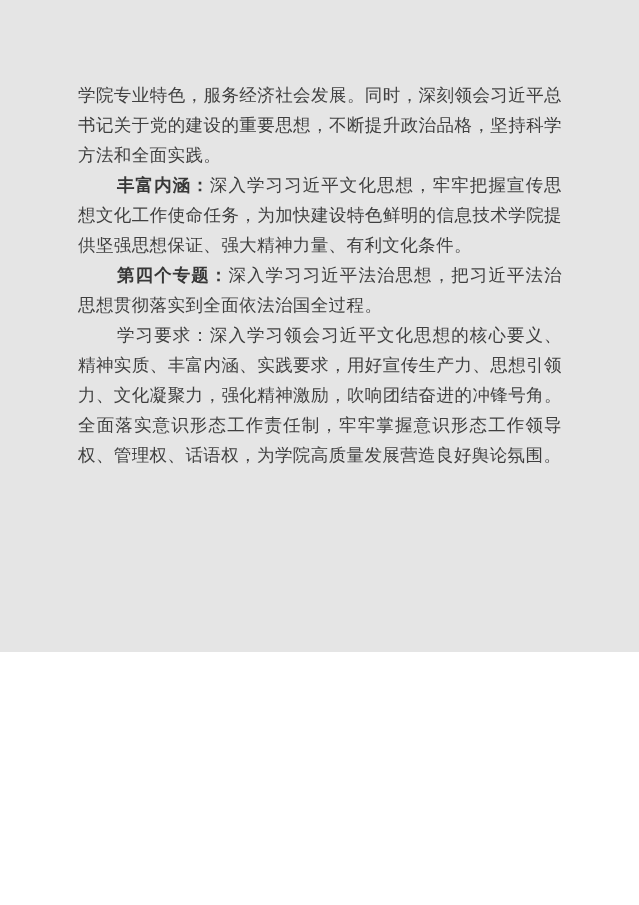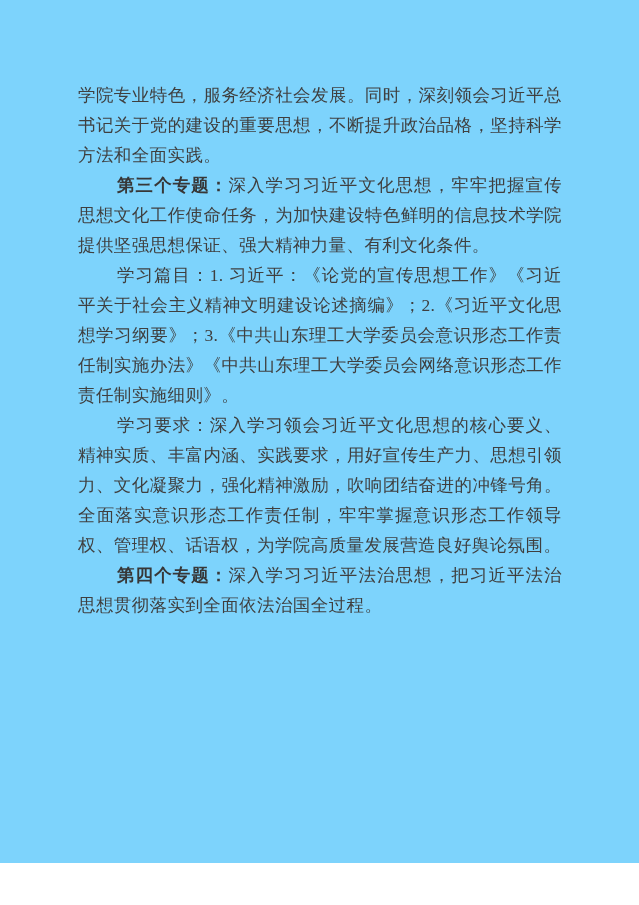--- a/index.html
+++ b/index.html
@@ -3,22 +3,22 @@
 <meta charset="utf-8">
 <style>
   html, body {
     margin: 0;
     padding: 0;
     background: #ffffff;
   }
   .page {
     position: relative;
     width: 639px;
-    height: 863px;
-    background: #7dd3fc;
+    height: 652px;
+    background: #e5e5e5;
     overflow: hidden;
     box-sizing: border-box;
   }
   .doc-body {
     position: absolute;
     left: 78px;
     top: 80px;
     width: 484px;
   }
   .doc-body p {
@@ -41,18 +41,17 @@
     font-weight: bold;
     color: #373737;
   }
 </style>
 </head>
 <body>
 
 <div class="page">
   <div class="doc-body">
       <p><span>学院专业特色，服务经济社会发展。同时，深刻领会习近平总书记关于党的建设的重要思想，不断提升政治品格，坚持科学方法和全面实践。</span></p>
-      <p class="indent"><b class="lead">第三个专题：</b><span>深入学习习近平文化思想，牢牢把握宣传思想文化工作使命任务，为加快建设特色鲜明的信息技术学院提供坚强思想保证、强大精神力量、有利文化条件。</span></p>
-      <p class="indent"><span>学习篇目：1. 习近平：《论党的宣传思想工作》《习近平关于社会主义精神文明建设论述摘编》；2.《习近平文化思想学习纲要》；3.《中共山东理工大学委员会意识形态工作责任制实施办法》《中共山东理工大学委员会网络意识形态工作责任制实施细则》。</span></p>
+      <p class="indent"><b class="lead">丰富内涵：</b><span>深入学习习近平文化思想，牢牢把握宣传思想文化工作使命任务，为加快建设特色鲜明的信息技术学院提供坚强思想保证、强大精神力量、有利文化条件。</span></p>
+      <p class="indent"><b class="lead">第四个专题：</b><span>深入学习习近平法治思想，把习近平法治思想贯彻落实到全面依法治国全过程。</span></p>
       <p class="indent"><span>学习要求：深入学习领会习近平文化思想的核心要义、精神实质、丰富内涵、实践要求，用好宣传生产力、思想引领力、文化凝聚力，强化精神激励，吹响团结奋进的冲锋号角。全面落实意识形态工作责任制，牢牢掌握意识形态工作领导权、管理权、话语权，为学院高质量发展营造良好舆论氛围。</span></p>
-      <p class="indent"><b class="lead">第四个专题：</b><span>深入学习习近平法治思想，把习近平法治思想贯彻落实到全面依法治国全过程。</span></p>
     </div>
 </div>
 
 </body></html>

